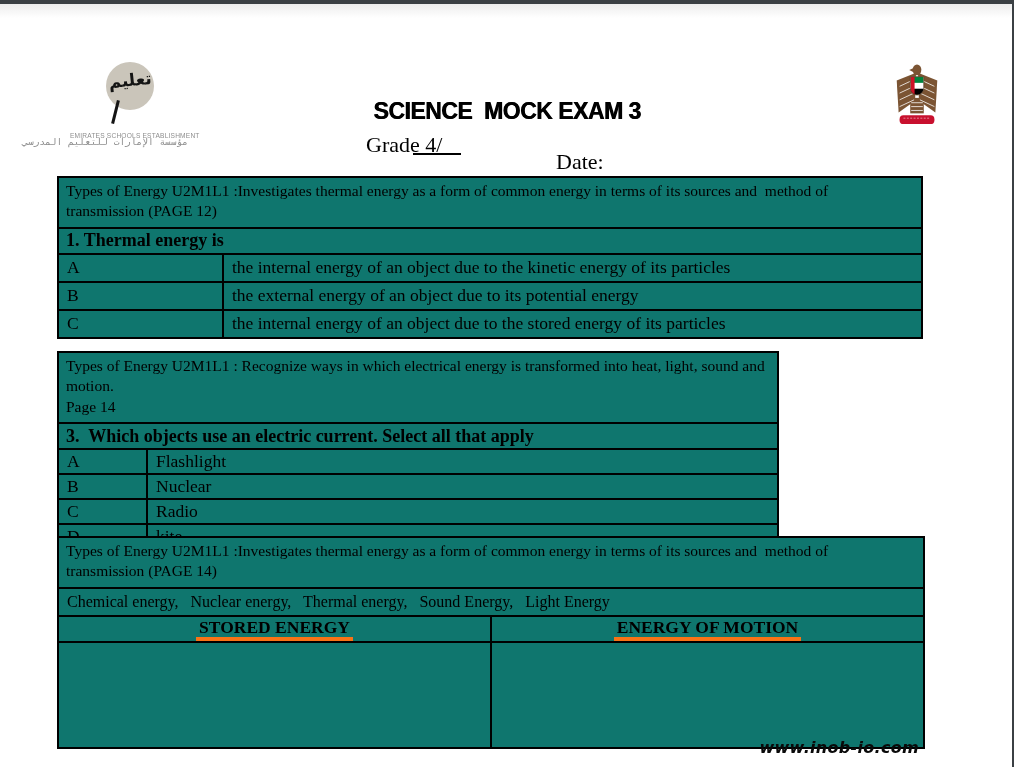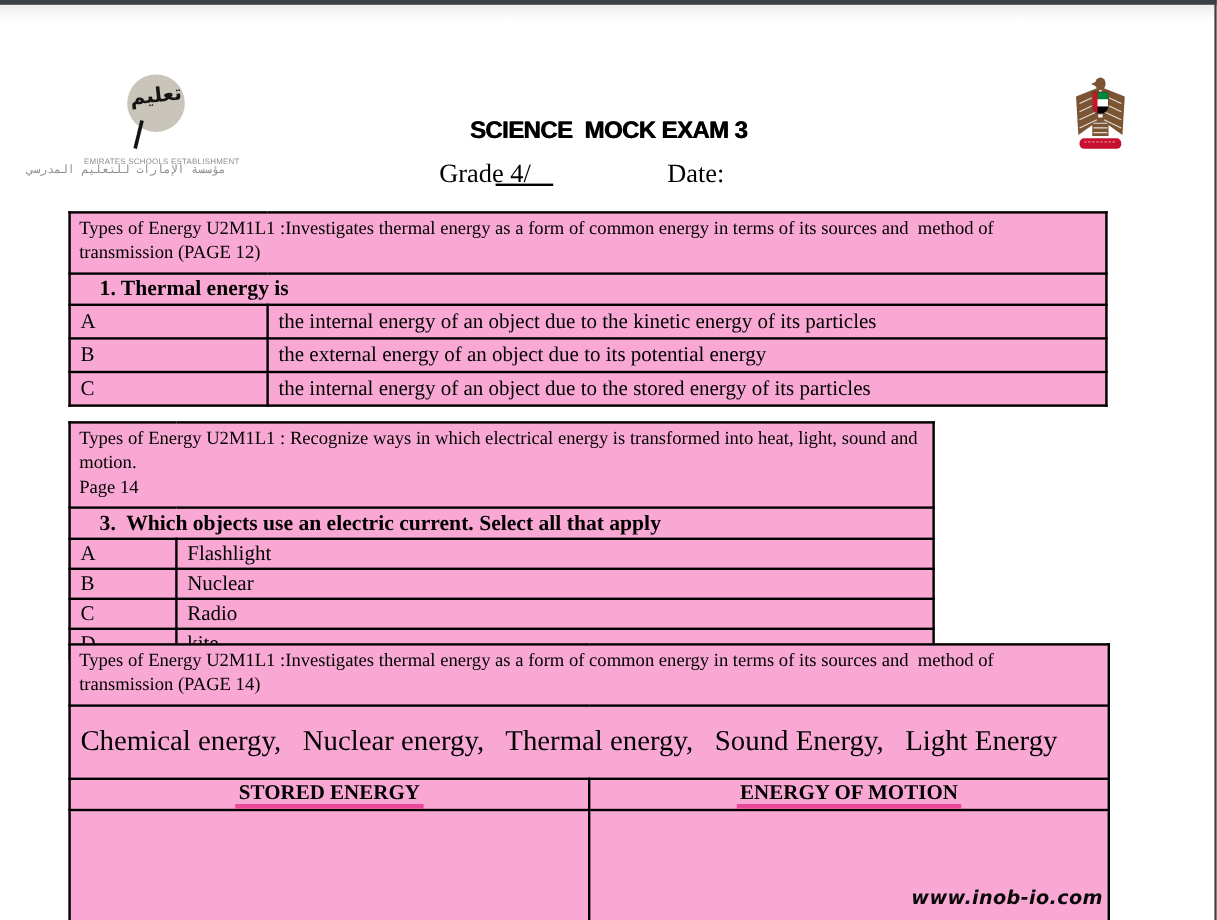--- a/index.html
+++ b/index.html
@@ -23,53 +23,53 @@
   .logo-tail { position:absolute; left:44px; top:40px; width:2.5px; height:24px;
     background:#141414; transform:rotate(14deg); }
   .logo-ar { position:absolute; left:0; top:76px; width:118px; font-size:9.5px;
     color:#8d8d8d; direction:rtl; font-family:Liberation Mono, monospace; white-space:nowrap;text-align:center; }
   .logo-en { position:absolute; left:0; top:72px; width:118px; font-size:6.6px;
     letter-spacing:0.2px; color:#8d8d8d; font-family:"Liberation Sans", sans-serif; white-space:nowrap; }
 
   .emblem { position:absolute; left:888px; top:62px; width:58px; height:66px; }
 
   .title { position:absolute; left:0; top:98px; width:1014px; text-align:center;
-    font-family:"Liberation Sans", sans-serif; font-weight:bold; font-size:20px;
+    font-family:"Liberation Sans", sans-serif; font-weight:bold; font-size:23px;
     letter-spacing:-0.5px; white-space:pre; text-shadow:0.6px 0 0 #000; }
 
   .info-line { position:absolute; left:0; top:132px; width:1014px; height:28px; font-size:22px; }
   .name-label  { position:absolute; left:58px;margin-top:40px; }
   .grade-label { position:absolute; left:366px; }
   .grade-blank { position:absolute; left:413px; top:3px; width:48px; height:20px;
     border-bottom:2px solid #000; }
-  .date-label  { position:absolute; left:556px; }
-
-  table { position:absolute; border-collapse:collapse; table-layout:fixed; background:#f9a8d4; }
+  .date-label  { position:absolute; left:556px;margin-top:17px; }
+
+  table { position:absolute; border-collapse:collapse; table-layout:fixed; background:#0f766e; }
   td { border:2px solid #000; vertical-align:middle; overflow:hidden; }
 
   .t1 { left:57px; top:176px; width:866px; }
   .t2 { left:57px; top:351px; width:722px; }
   .t3 { left:57px; top:536px; width:866px; }
 
   .objective { font-size:15.5px; line-height:1.32; padding:3px 7px 5px 7px;
     vertical-align:top; white-space:pre-wrap; }
-  .qrow { font-weight:bold; font-size:18px; padding:1px 24px; height:26px; white-space:pre-wrap; }
+  .qrow { font-weight:bold; font-size:18px; padding:1px 7px; height:26px; white-space:pre-wrap; }
   .opt  { font-size:17.5px; padding:1px 8px; }
   .t1 .opt { height:28px; }
   .t2 .opt { height:24px; }
   .t1 .objective { height:42px; }
   .t2 .objective { height:42px; }
   .t3 .objective { height:46px; }
 
   .q3cell { font-weight:bold; font-size:18px; height:26px; padding:1px 7px; }
   .q3num  { display:inline-block; margin-left:168px; }
   .q3text { display:inline-block; margin-left:30px; }
-  .wordbank { font-size:24px; padding:16px 8px; height:23px; white-space:pre-wrap; }
+  .wordbank { font-size:16px; padding:4px 8px; height:23px; white-space:pre-wrap; }
   .colhead { text-align:center; font-weight:bold; font-size:17.5px; height:22px; padding:0; }
-  .colhead span { display:inline-block; border-bottom:4px solid #ec4899; padding:0 3px; line-height:1.1; }
+  .colhead span { display:inline-block; border-bottom:4px solid #f97316; padding:0 3px; line-height:1.1; }
   .answer-row td { height:106px; }
 
   .watermark { position:absolute; right:95px; top:738px; z-index:5;
     font-family:"DejaVu Sans", sans-serif; font-weight:bold; font-style:italic;
     font-size:16px; letter-spacing:0.3px; color:#0a0a0a; }
 </style>
 </head>
 <body>
 
 <div class="topbar"></div>

